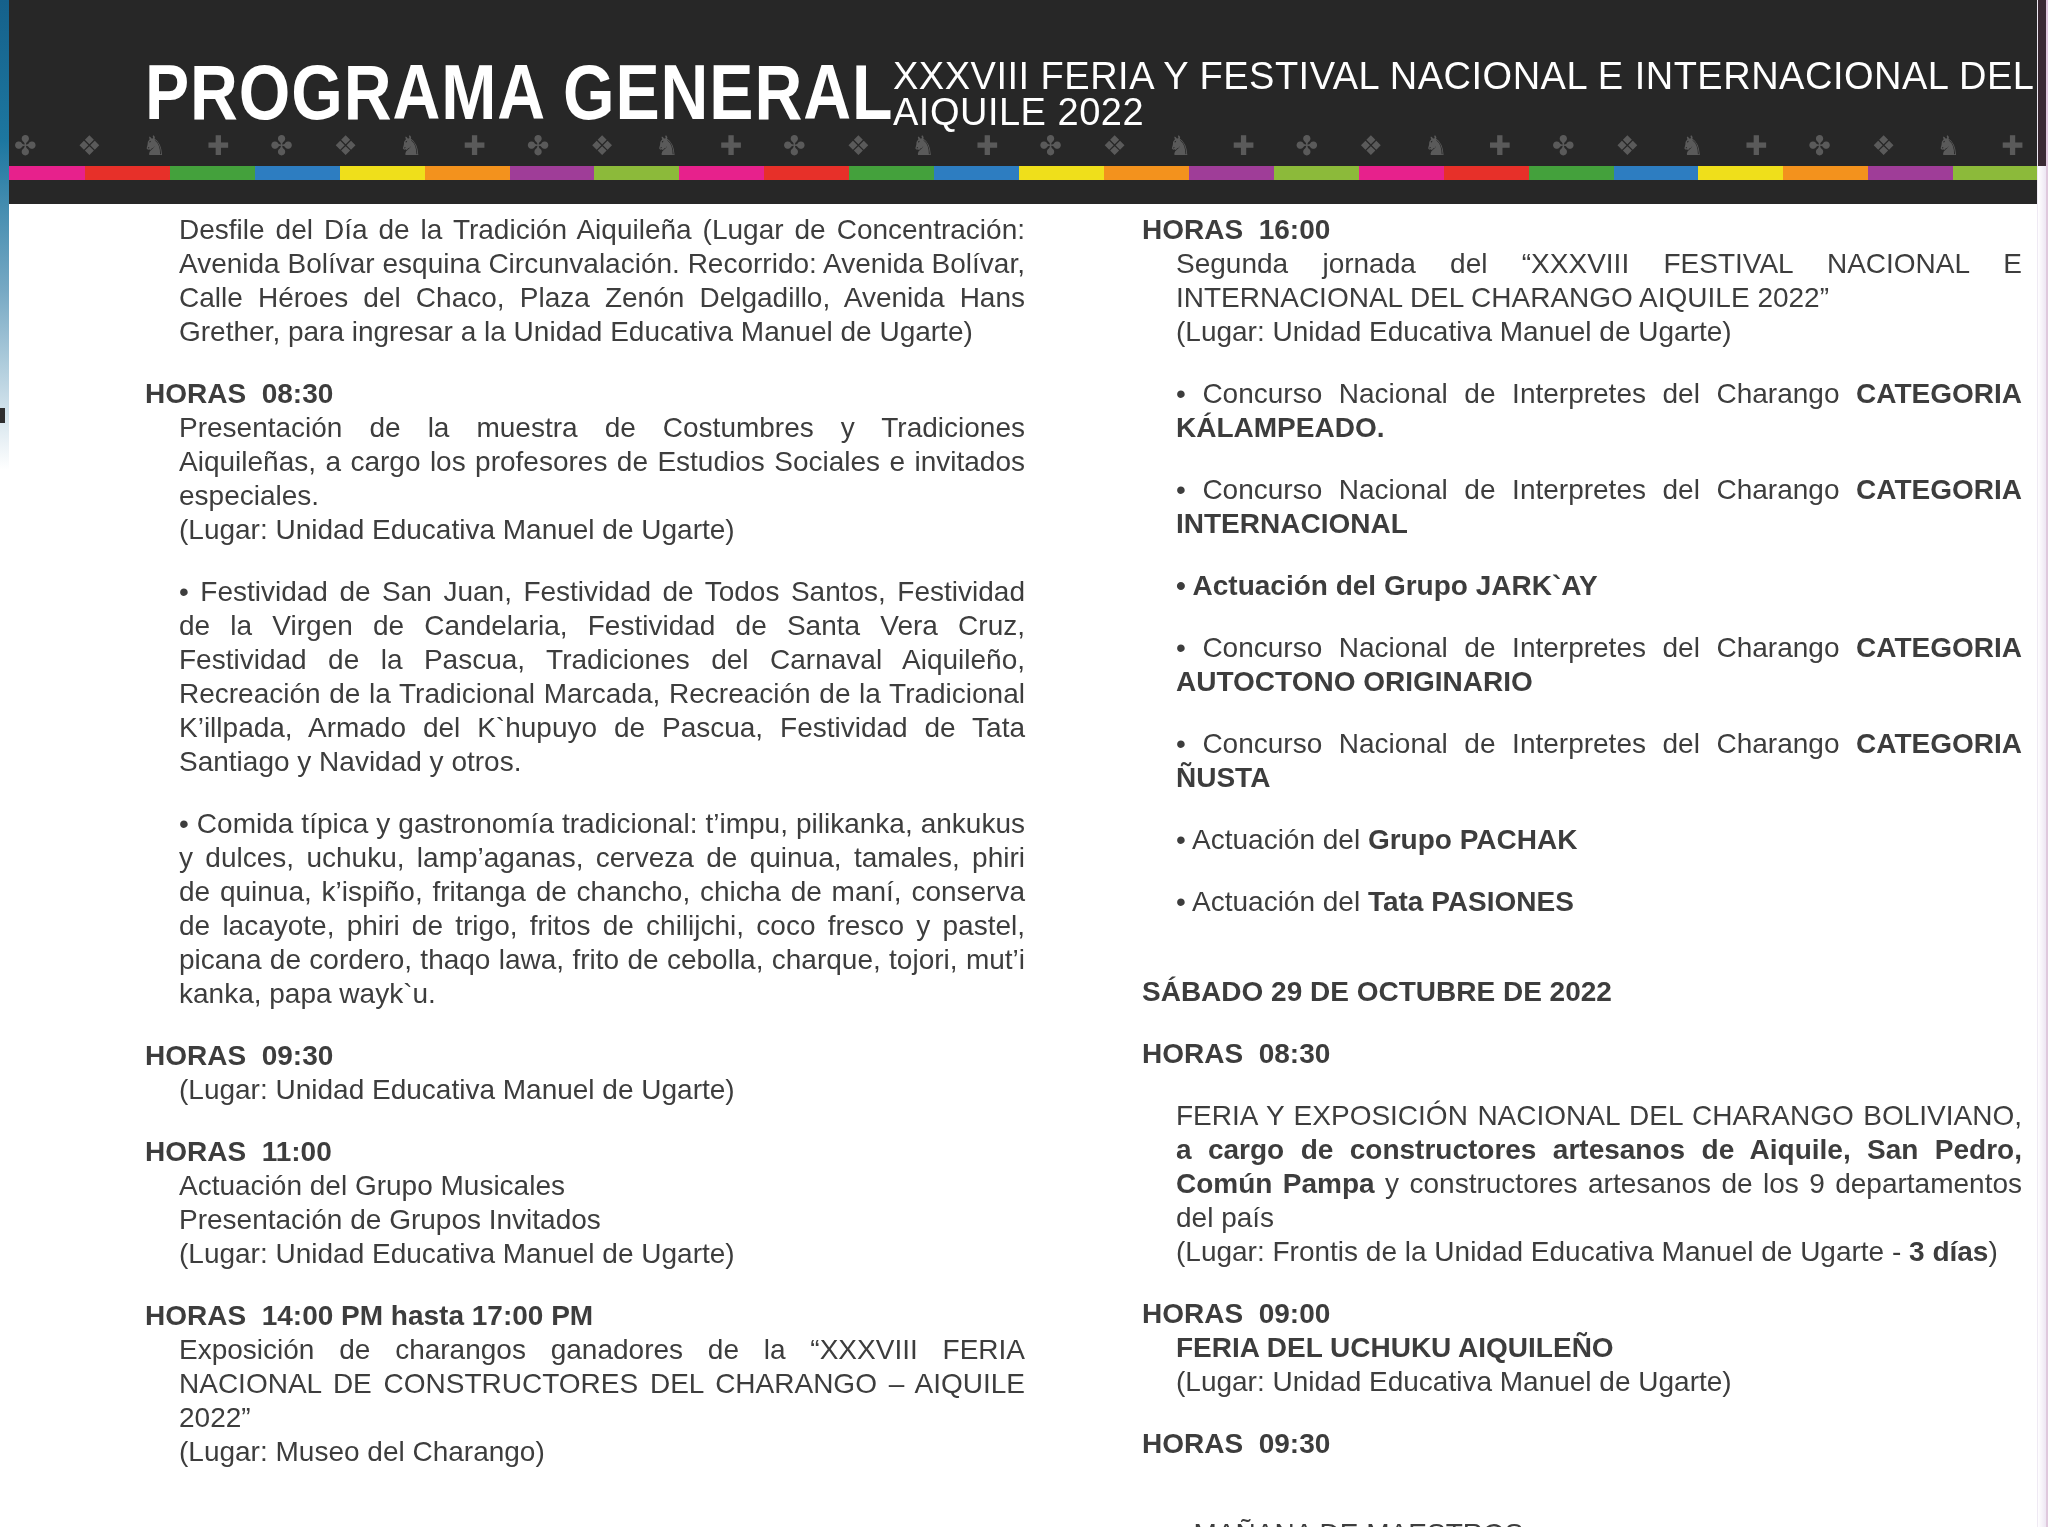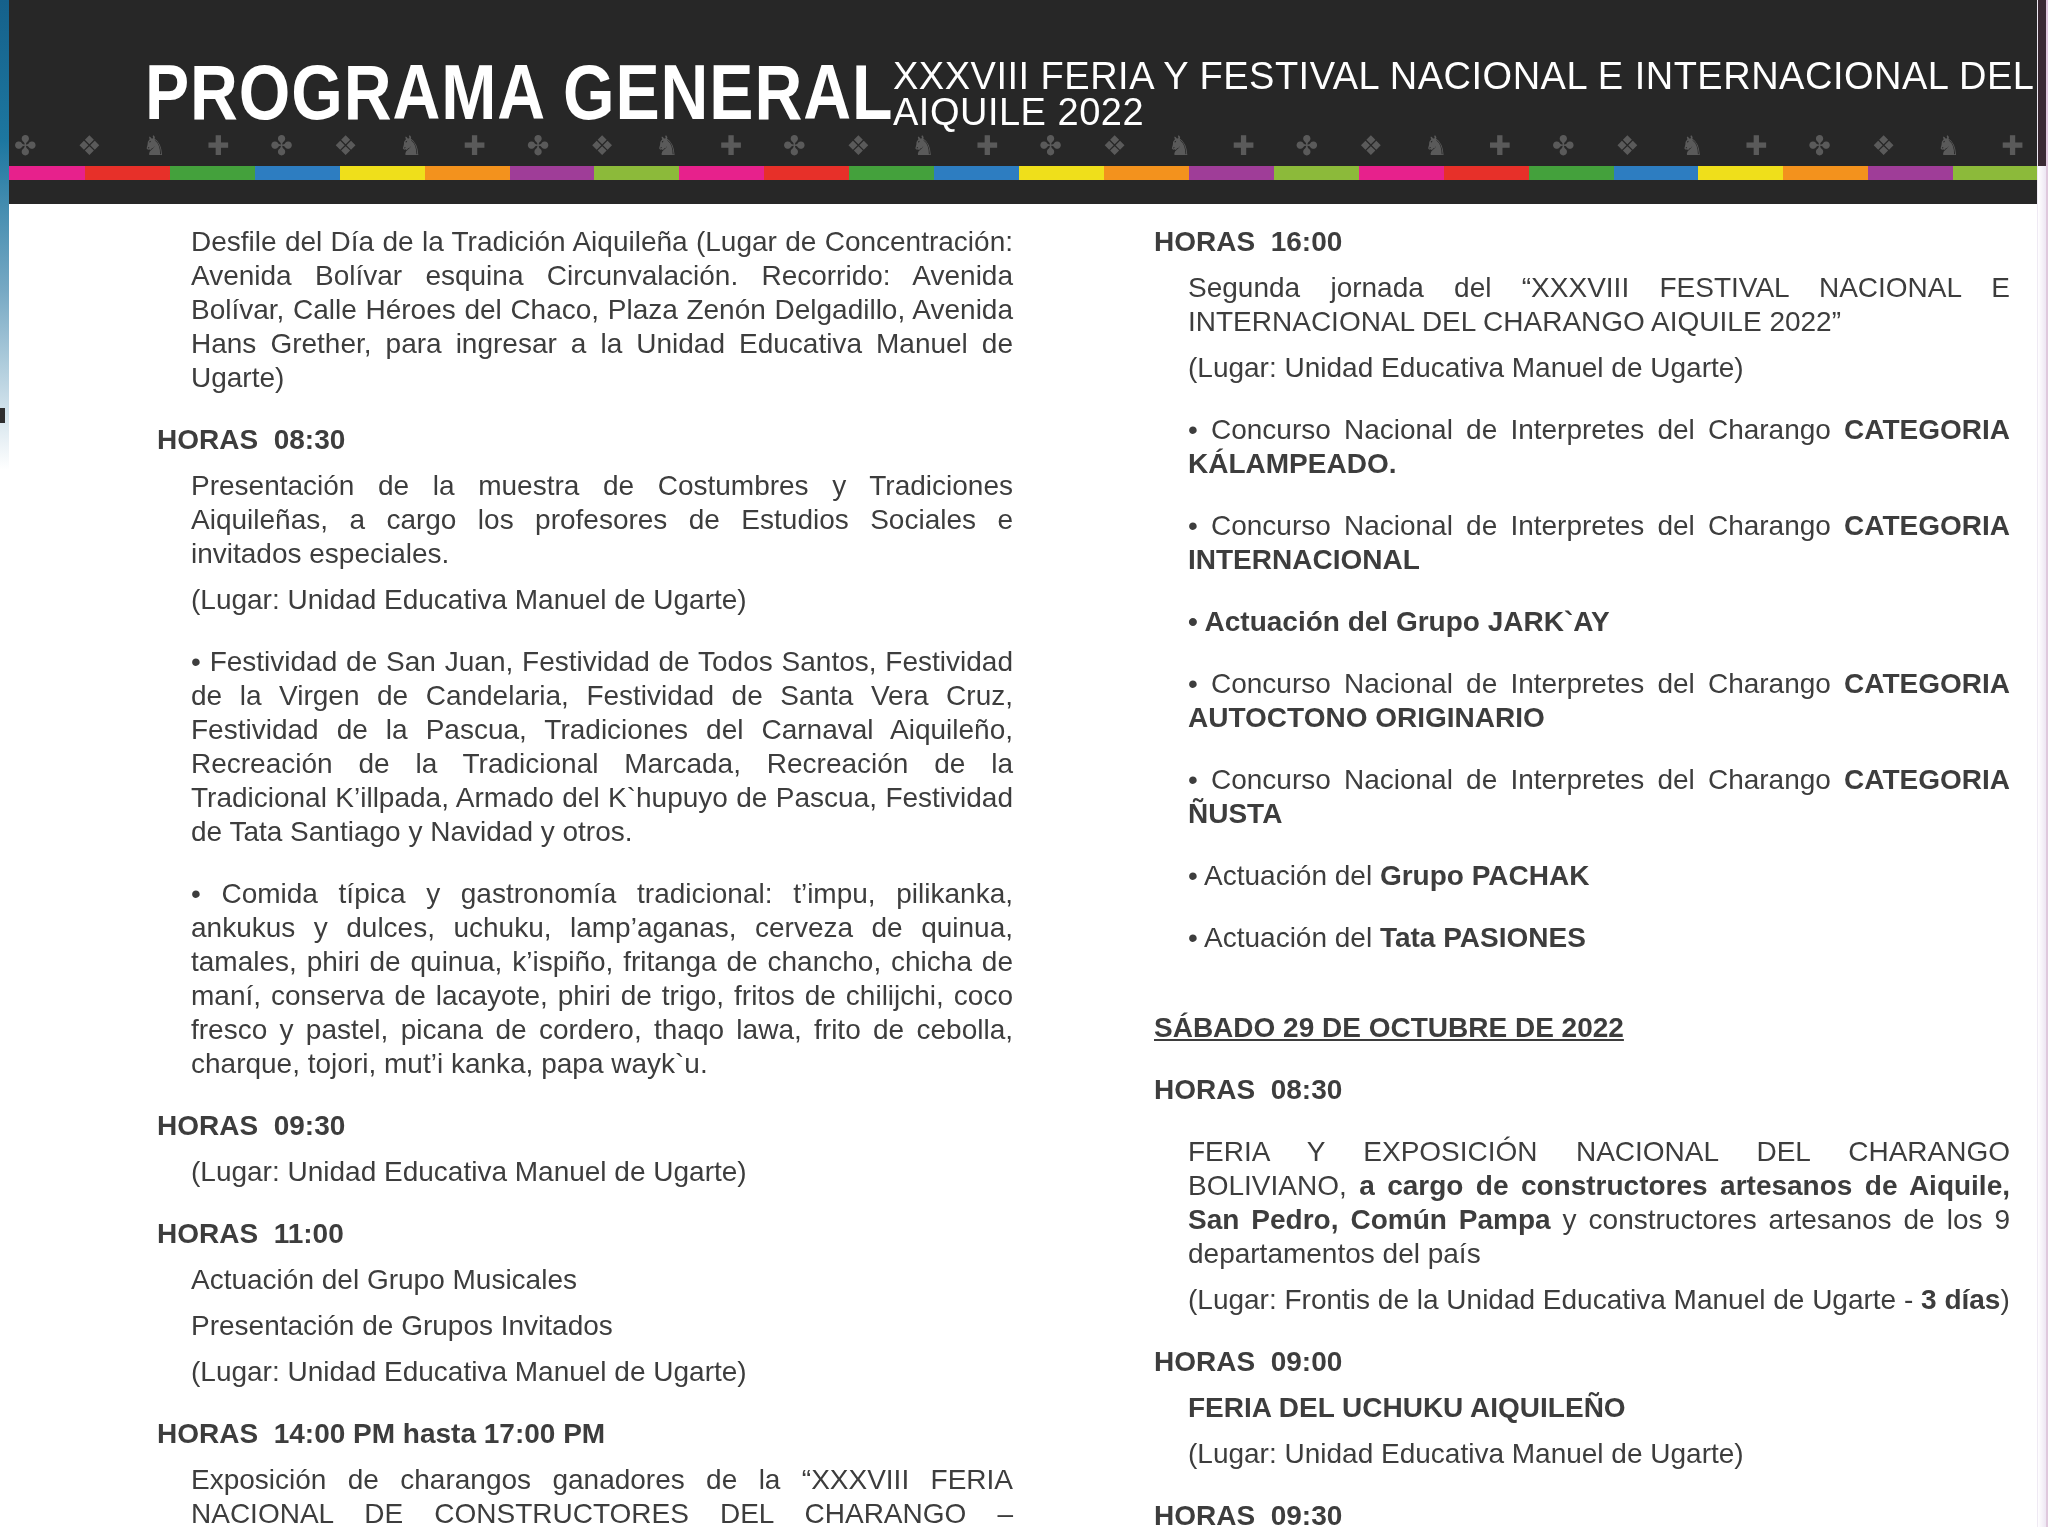--- a/index.html
+++ b/index.html
@@ -33,25 +33,25 @@
   .right-strip{position:absolute;right:0;top:0;width:10px;height:1527px;
                background:linear-gradient(to right,#ffffff,#e9e0f0);border-left:1px solid #efe9f4;}
   .right-strip-header{position:absolute;right:0;top:0;width:10px;height:166px;background:#3a2a33;}
   .right-edge-line{position:absolute;right:0;top:0;width:2px;height:1527px;background:#dfc9dd;}
 
   
   .content{position:absolute;left:145px;top:213px;width:1877px;display:flex;}
   .col{font-size:28px;line-height:34px;}
   .col-left{width:880px;margin-right:117px;}
   .col-right{width:880px;}
-  .col p{margin:12px;}
+  .col p{margin:0;}
   .blk-heading{font-weight:bold;white-space:pre-wrap;}
   .blk-body{padding-left:34px;text-align:justify;}
   .g1{margin-top:28px !important;}
-  .g2{margin-top:56px !important;text-decoration:underline;}
+  .g2{margin-top:56px !important;}
   .col b{font-weight:bold;}
 </style>
 </head>
 <body>
 
 <div class="header">
   <div class="title">PROGRAMA GENERAL</div>
   <div class="subtitle">
     <div>XXXVIII FERIA Y FESTIVAL NACIONAL E INTERNACIONAL DEL CHARANGO</div>
     <div>AIQUILE 2022</div>

